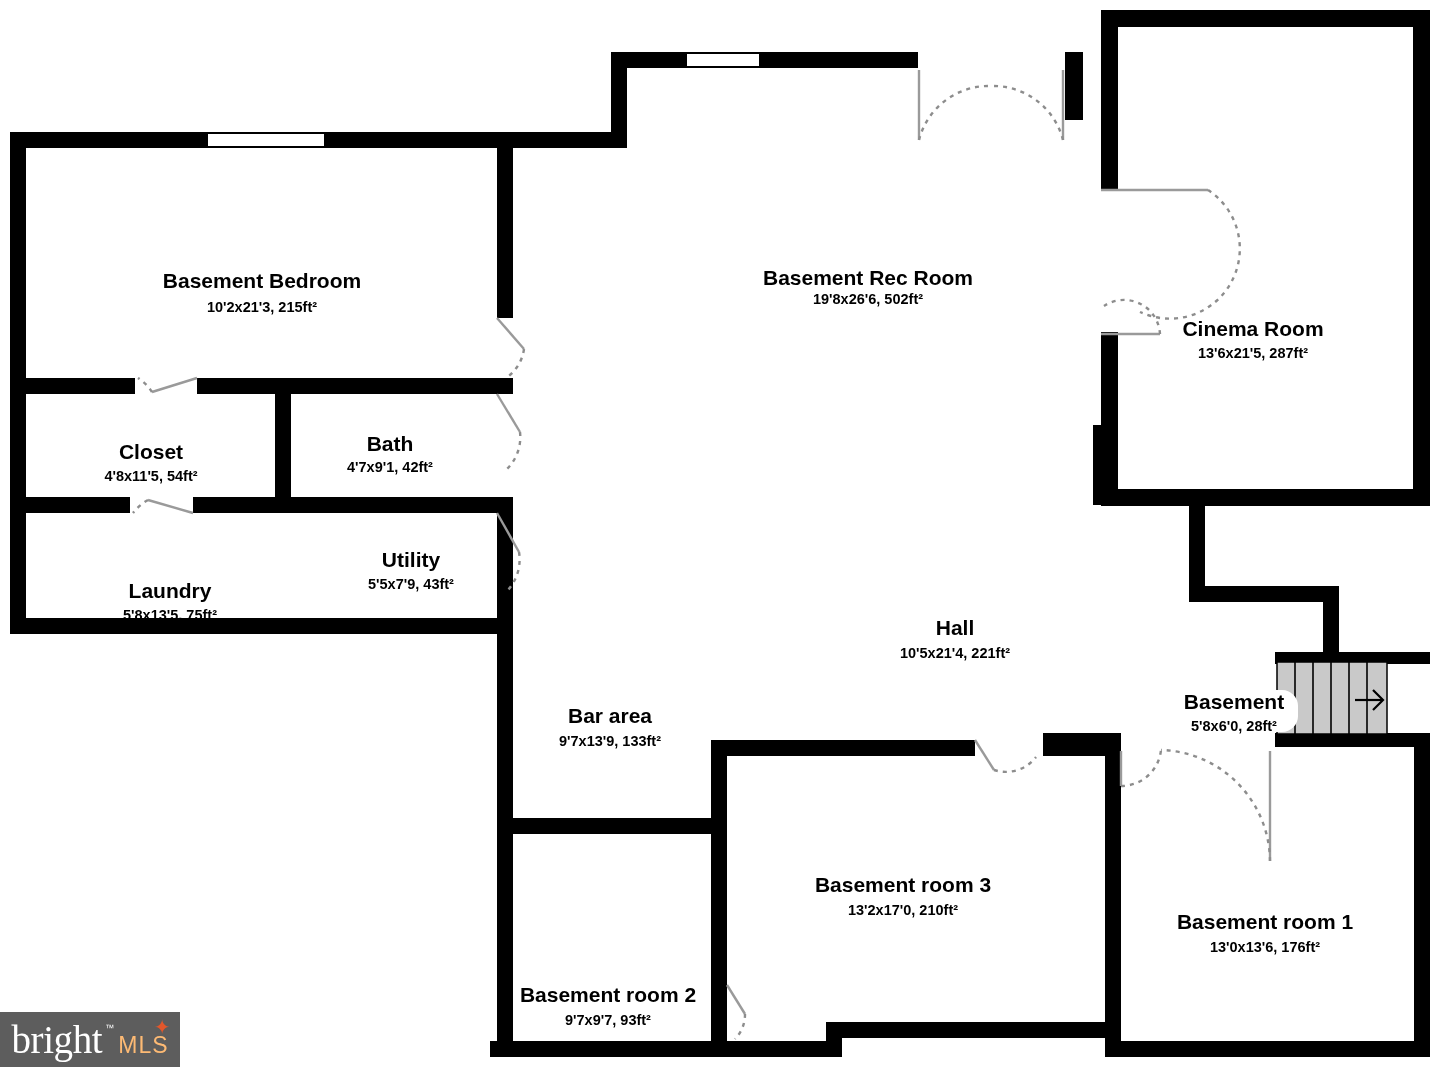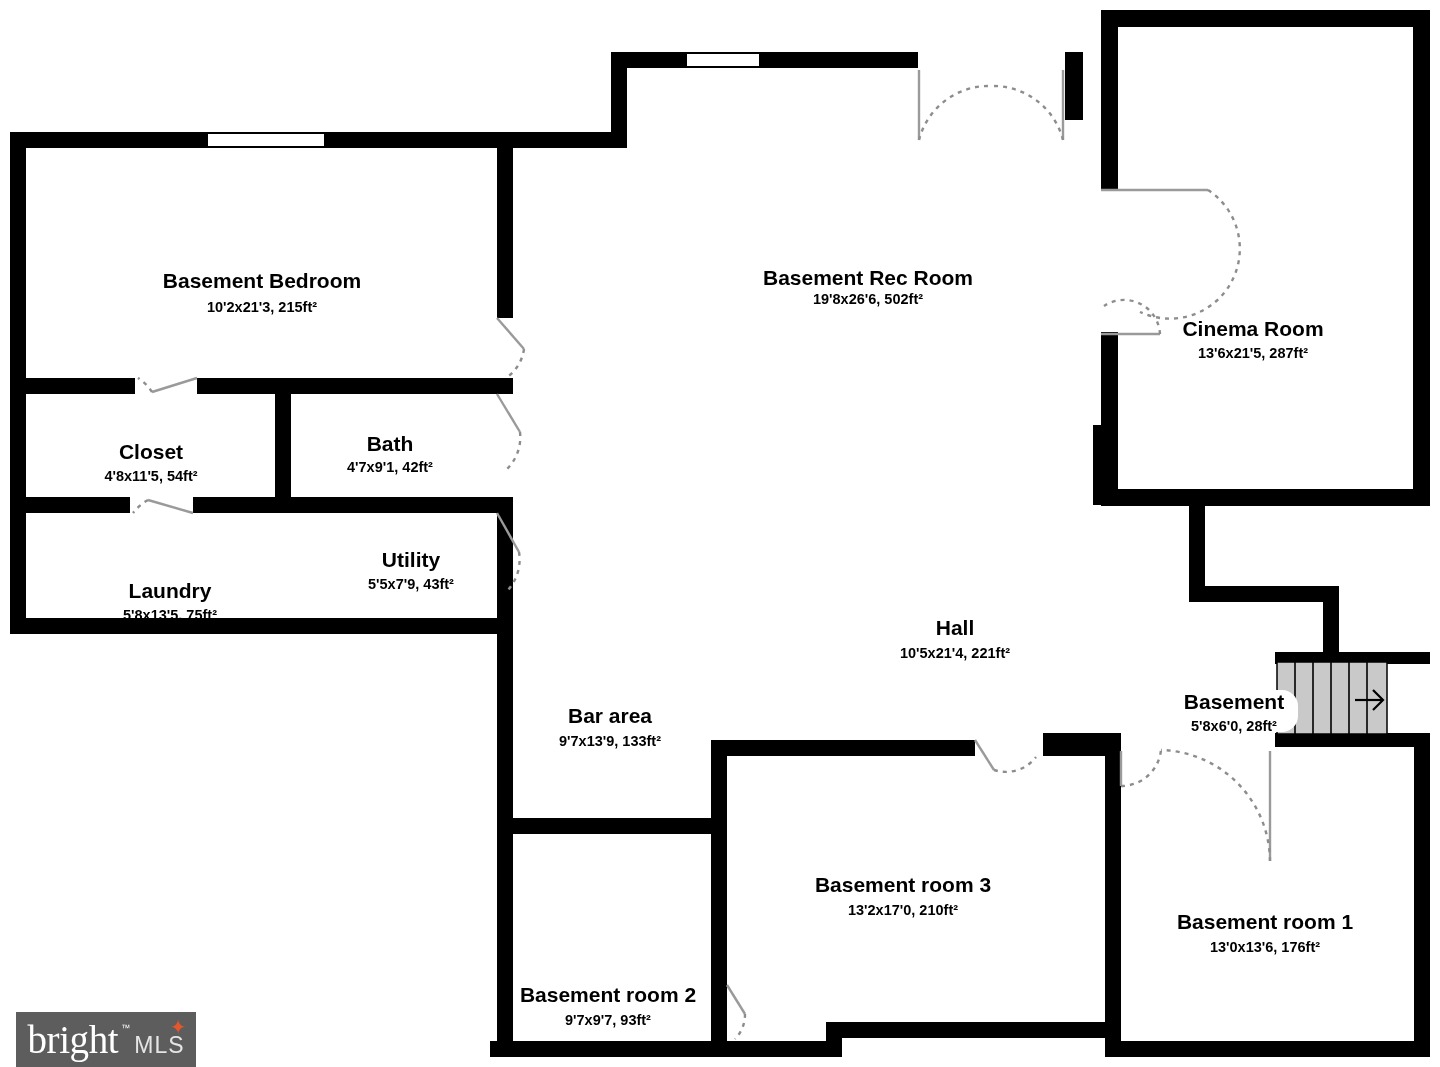--- a/index.html
+++ b/index.html
@@ -86,21 +86,20 @@
     position: absolute;
     left: 0px;
     top: 1012px;
     width: 180px;
     height: 55px;
     background: #5d5d5d;
     display: flex;
     align-items: center;
     justify-content: center;
     box-sizing: border-box;
-    margin-left: 16px;
   }
   #mls-logo .logo-inner {
     position: relative;
     display: flex;
     align-items: baseline;
     line-height: 1;
   }
   #mls-logo .brand-bright {
     font-family: "Liberation Serif", serif;
     font-size: 39px;
@@ -121,21 +120,21 @@
     font-family: "Liberation Sans", sans-serif;
     font-size: 9px;
     color: #ffffff;
     position: relative;
     top: -22px;
     left: 3px;
   }
   #mls-logo .brand-mls {
     font-family: "Liberation Sans", sans-serif;
     font-size: 23px;
-    color: #e5e5e5;
+    color: #fdba74;
     letter-spacing: 1px;
     margin-left: 7px;
   }
 </style>
 </head>
 <body>
 
 <div id="floorplan-root">
 
   <svg class="plan" viewBox="0 0 1440 1067">

